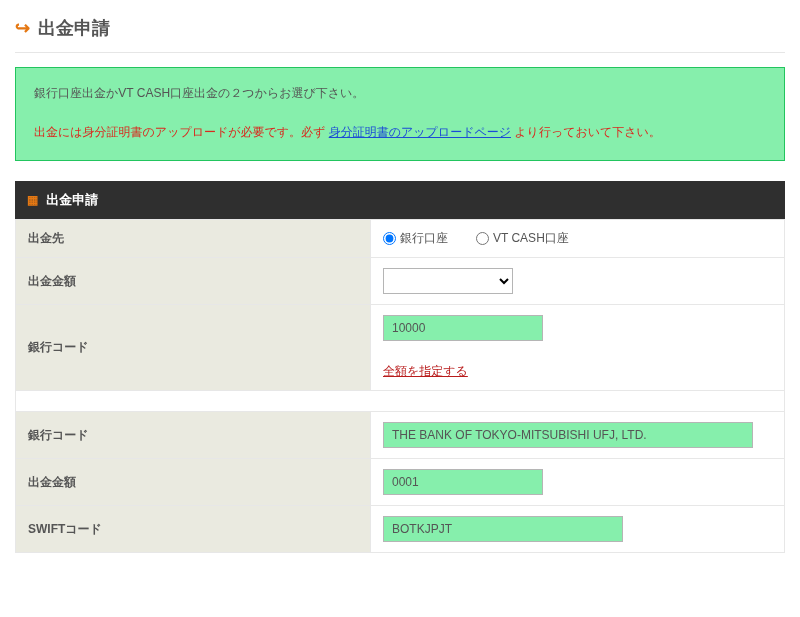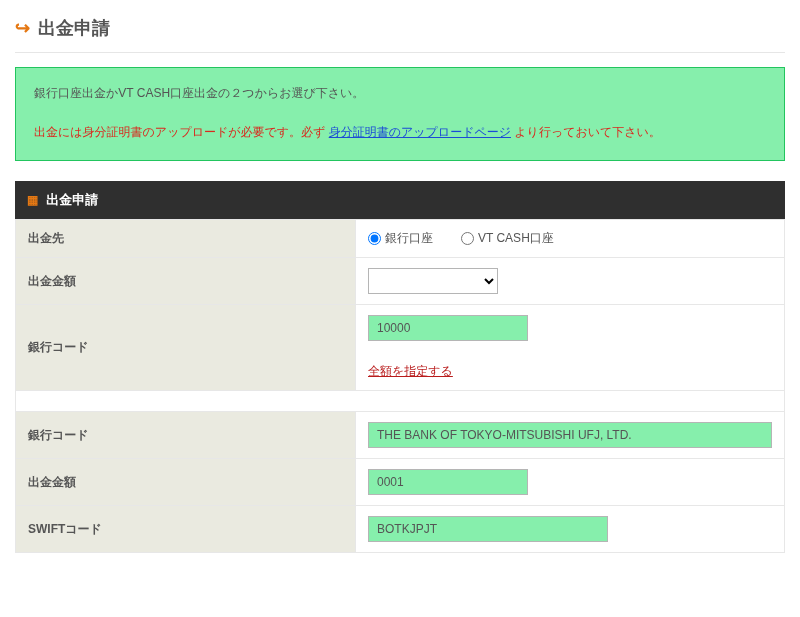--- a/index.html
+++ b/index.html
@@ -19,21 +19,21 @@
     table.form-table th, table.form-table td { border: 1px solid #e7e7e7; padding: 10px 12px; text-align: left; vertical-align: middle; }
     table.form-table th { background: #eaeae0; width: 355px; font-weight: bold; color: #555; font-size: 12px; }
     table.form-table td { background: #fff; }
     .spacer-row td { border-left: none; border-right: none; height: 8px; padding: 0; background: #fff; }
     .radio-group { display: flex; gap: 28px; align-items: center; }
     .radio-group label { display: inline-flex; align-items: center; gap: 4px; }
     input[type="text"] { border: 1px solid #b5b5b5; padding: 5px 8px; font-size: 12px; background: #86efac; color: #555; }
     .w-small { width: 160px; }
     .w-sel { width: 130px; }
     .w-med { width: 240px; }
-    .w-large { width: 404px; }
+    .w-large { width: 370px; }
     select { border: 1px solid #b5b5b5; background: #fff; padding: 4px 6px; font-size: 12px; height: 26px; }
     .link-action { color: #b91c1c; text-decoration: underline; display: inline-block; margin-top: 22px; }
   </style>
 </head>
 <body>
 
 <div class="page">
 
   <div class="page-title">
     <span class="arrow-icon">↪</span>

